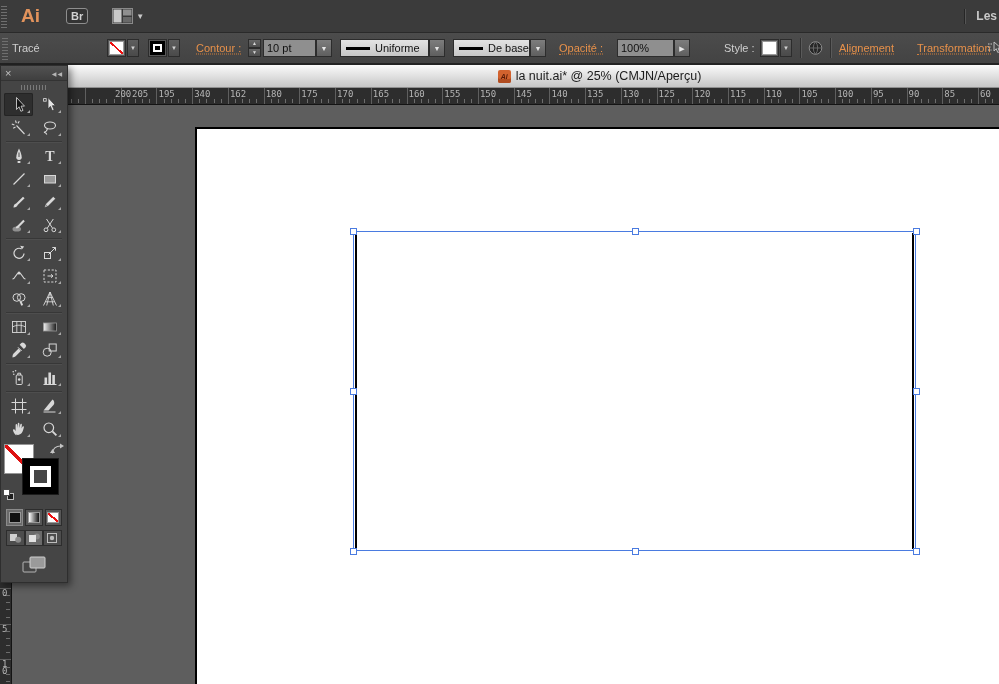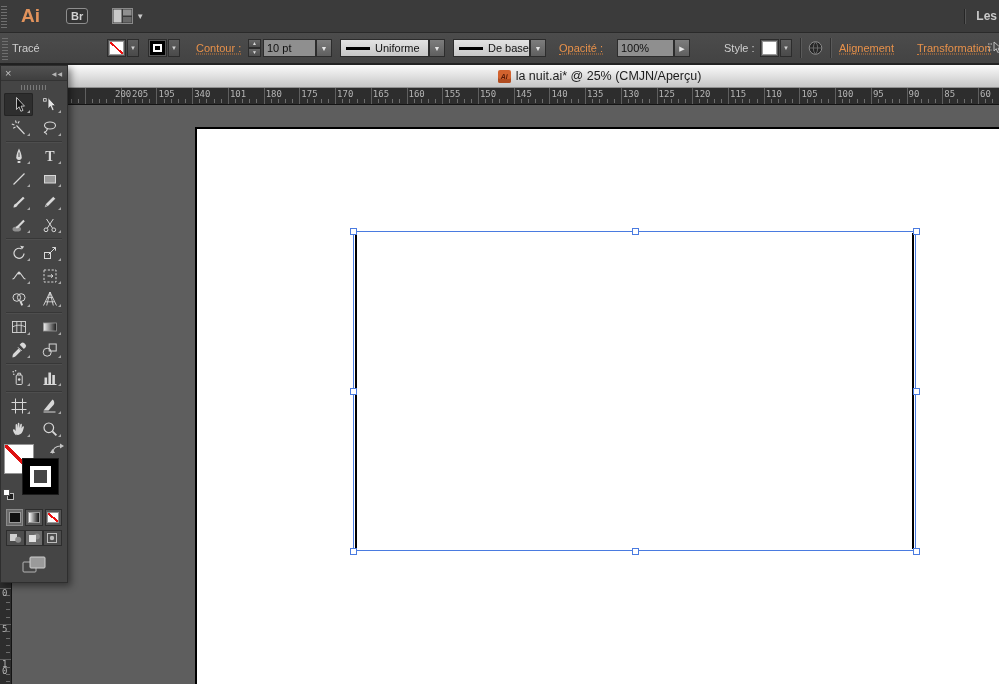--- a/index.html
+++ b/index.html
@@ -367,21 +367,21 @@
       <span class="tick-lab" style="left: 51.32px;">210</span>
       <i class="tick-maj" style="left: 85.04px;"></i>
       <span class="tick-lab" style="left: 87.04px; margin-left: 45px;">205</span>
       <i class="tick-maj" style="left: 120.76px;"></i>
       <span class="tick-lab" style="left: 115px;">200</span>
       <i class="tick-maj" style="left: 156.48px;"></i>
       <span class="tick-lab" style="left: 158.48px;">195</span>
       <i class="tick-maj" style="left: 192.2px;"></i>
       <span class="tick-lab" style="left: 194.2px;">340</span>
       <i class="tick-maj" style="left: 227.92px;"></i>
-      <span class="tick-lab" style="left: 229.92px;">101</span>
+      <span class="tick-lab" style="left: 229.92px;">162</span>
       <i class="tick-maj" style="left: 263.64px;"></i>
       <span class="tick-lab" style="left: 265.64px;">180</span>
       <i class="tick-maj" style="left: 299.36px;"></i>
       <span class="tick-lab" style="left: 301.36px;">175</span>
       <i class="tick-maj" style="left: 335.08px;"></i>
       <span class="tick-lab" style="left: 337.08px;">170</span>
       <i class="tick-maj" style="left: 370.8px;"></i>
       <span class="tick-lab" style="left: 372.8px;">165</span>
       <i class="tick-maj" style="left: 406.52px;"></i>
       <span class="tick-lab" style="left: 408.52px;">160</span>

